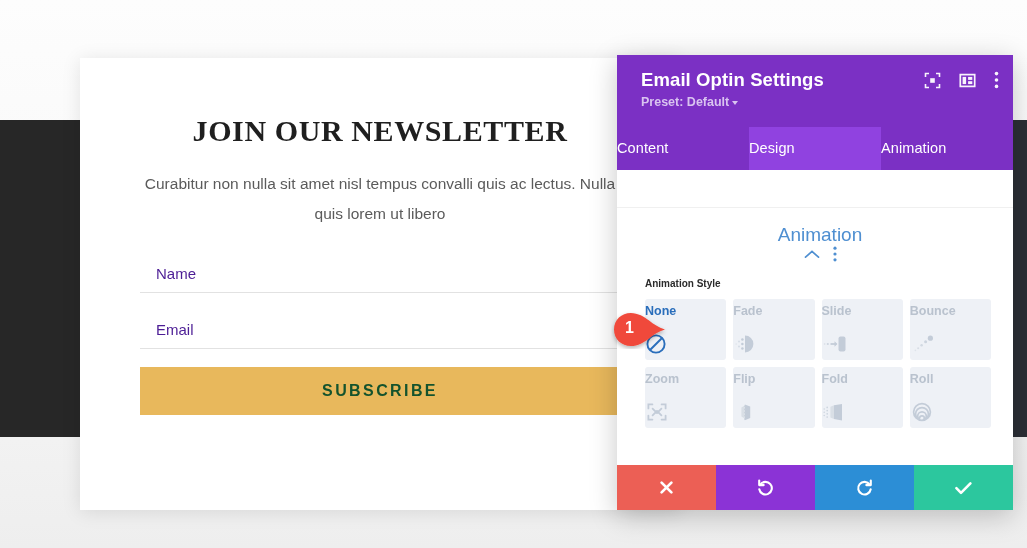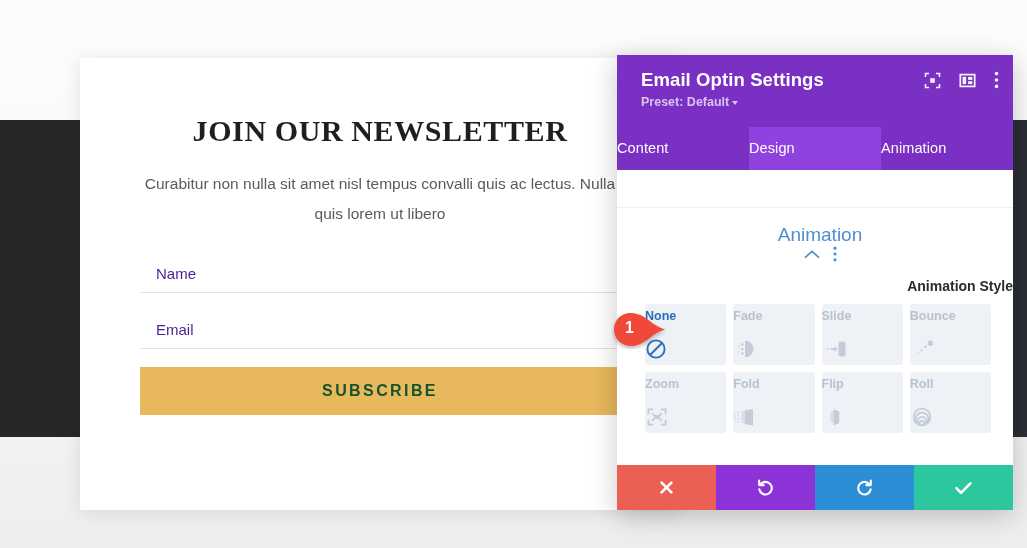--- a/index.html
+++ b/index.html
@@ -108,21 +108,21 @@
 
   .section-head {
     display: flex; align-items: center; padding: 16px 18px 0 28px; flex-direction: column;
   }
   .section-title {
     color: #4f8fd1; font-size: 19px; font-weight: 400; flex: 1;
   }
   .sec-actions { display: flex; align-items: center; gap: 13px; }
 
   .opt-label {
-    padding: 16px 0 0 28px; font-size: 14px; color: #2b2b2b; font-weight: 700; text-align: right;
+    padding: 16px 0 0 28px; font-size: 10px; color: #2b2b2b; font-weight: 700;
   }
 
   .anim-grid {
     display: grid; grid-template-columns: repeat(4, 1fr);
     gap: 7px; padding: 10px 22px 0 28px;
   }
   .anim-cell {
     background: #eef1f6; border-radius: 3px;
     height: 61px; display: flex; flex-direction: column;
     align-items: flex-start; justify-content: center; gap: 14px; cursor: pointer;
@@ -307,56 +307,56 @@
                   <path d="M16.4 7.6l-3 3"></path>
                 <path d="M16.4 14.4l-3-3"></path>
                   <path d="M7.6 14.4l3-3"></path>
               </g>
               <circle cx="12" cy="11" r="1.9" fill="#c3ccd8"></circle>
             </svg>
           </div>
         </div>
 
         <div class="anim-cell">
+          <div class="anim-name">Flip</div>
+          <div class="anim-ico">
+            <svg width="24" height="22" viewBox="0 0 24 22">
+              <path d="M11.8 3.4l5.4 2.2v11.4l-5.4 2.2z" fill="#c3ccd8"></path>
+              <path d="M11.8 4.6L8.4 6.6v9l3.4 2z" fill="#d9dfe6"></path>
+              <g fill="#c8d0da">
+                <circle cx="11.8" cy="5.2" r=".8"></circle>
+                  <circle cx="11.8" cy="8.4" r=".8"></circle>
+                <circle cx="11.8" cy="11.6" r=".8"></circle>
+                  <circle cx="11.8" cy="14.8" r=".8"></circle>
+                <circle cx="11.8" cy="18" r=".8"></circle>
+              </g>
+            </svg>
+          </div>
+        </div>
+
+        <div class="anim-cell">
           <div class="anim-name">Fold</div>
           <div class="anim-ico">
             <svg width="26" height="22" viewBox="0 0 26 22">
               <path d="M12 4.2l8 -1.2v16.4l-8 -1.3z" fill="#c3ccd8"></path>
               <path d="M12 4.2l-3.6 1.6v10.8L12 18.1z" fill="#d9dfe6"></path>
               <g fill="#ccd4de">
                 <circle cx="5.2" cy="6.4" r=".85"></circle>
                   <circle cx="5.2" cy="9.6" r=".85"></circle>
                 <circle cx="5.2" cy="12.8" r=".85"></circle>
                   <circle cx="5.2" cy="16" r=".85"></circle>
                 <circle cx="2.2" cy="8" r=".75"></circle>
                   <circle cx="2.2" cy="11.2" r=".75"></circle>
                 <circle cx="2.2" cy="14.4" r=".75"></circle>
               </g>
             </svg>
           </div>
         </div>
 
         <div class="anim-cell">
-          <div class="anim-name">Flip</div>
-          <div class="anim-ico">
-            <svg width="24" height="22" viewBox="0 0 24 22">
-              <path d="M11.8 3.4l5.4 2.2v11.4l-5.4 2.2z" fill="#c3ccd8"></path>
-              <path d="M11.8 4.6L8.4 6.6v9l3.4 2z" fill="#d9dfe6"></path>
-              <g fill="#c8d0da">
-                <circle cx="11.8" cy="5.2" r=".8"></circle>
-                  <circle cx="11.8" cy="8.4" r=".8"></circle>
-                <circle cx="11.8" cy="11.6" r=".8"></circle>
-                  <circle cx="11.8" cy="14.8" r=".8"></circle>
-                <circle cx="11.8" cy="18" r=".8"></circle>
-              </g>
-            </svg>
-          </div>
-        </div>
-
-        <div class="anim-cell">
           <div class="anim-name">Roll</div>
           <div class="anim-ico">
             <svg width="24" height="22" viewBox="0 0 24 22">
               <path d="M12 19.4a8.4 8.4 0 1 0-8.4-8.4 8.4 8.4 0 0 0 8.4 8.4 6.4 6.4 0 1 0-6.4-6.4 6.4 6.4 0 0 0 6.4 6.4 4.3 4.3 0 1 0-4.3-4.3 4.3 4.3 0 0 0 4.3 4.3 2.3 2.3 0 1 0-2.3-2.3" fill="none" stroke="#c3ccd8" stroke-width="1.7" stroke-linecap="round"></path>
             </svg>
           </div>
         </div>
 
       </div>
 

